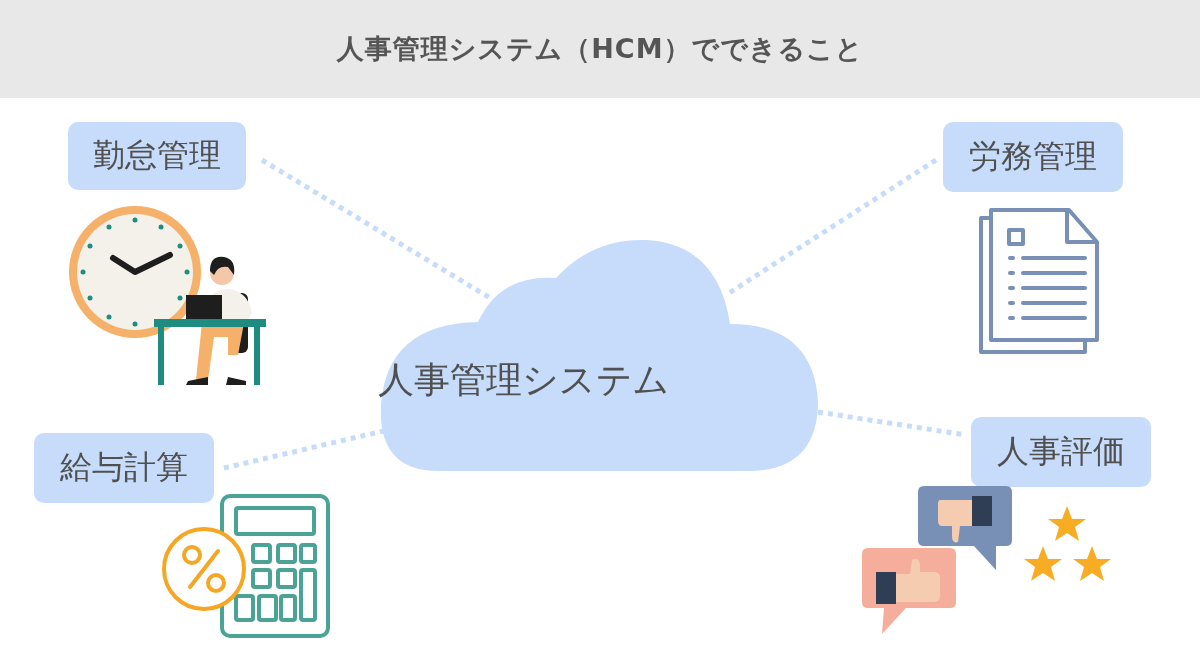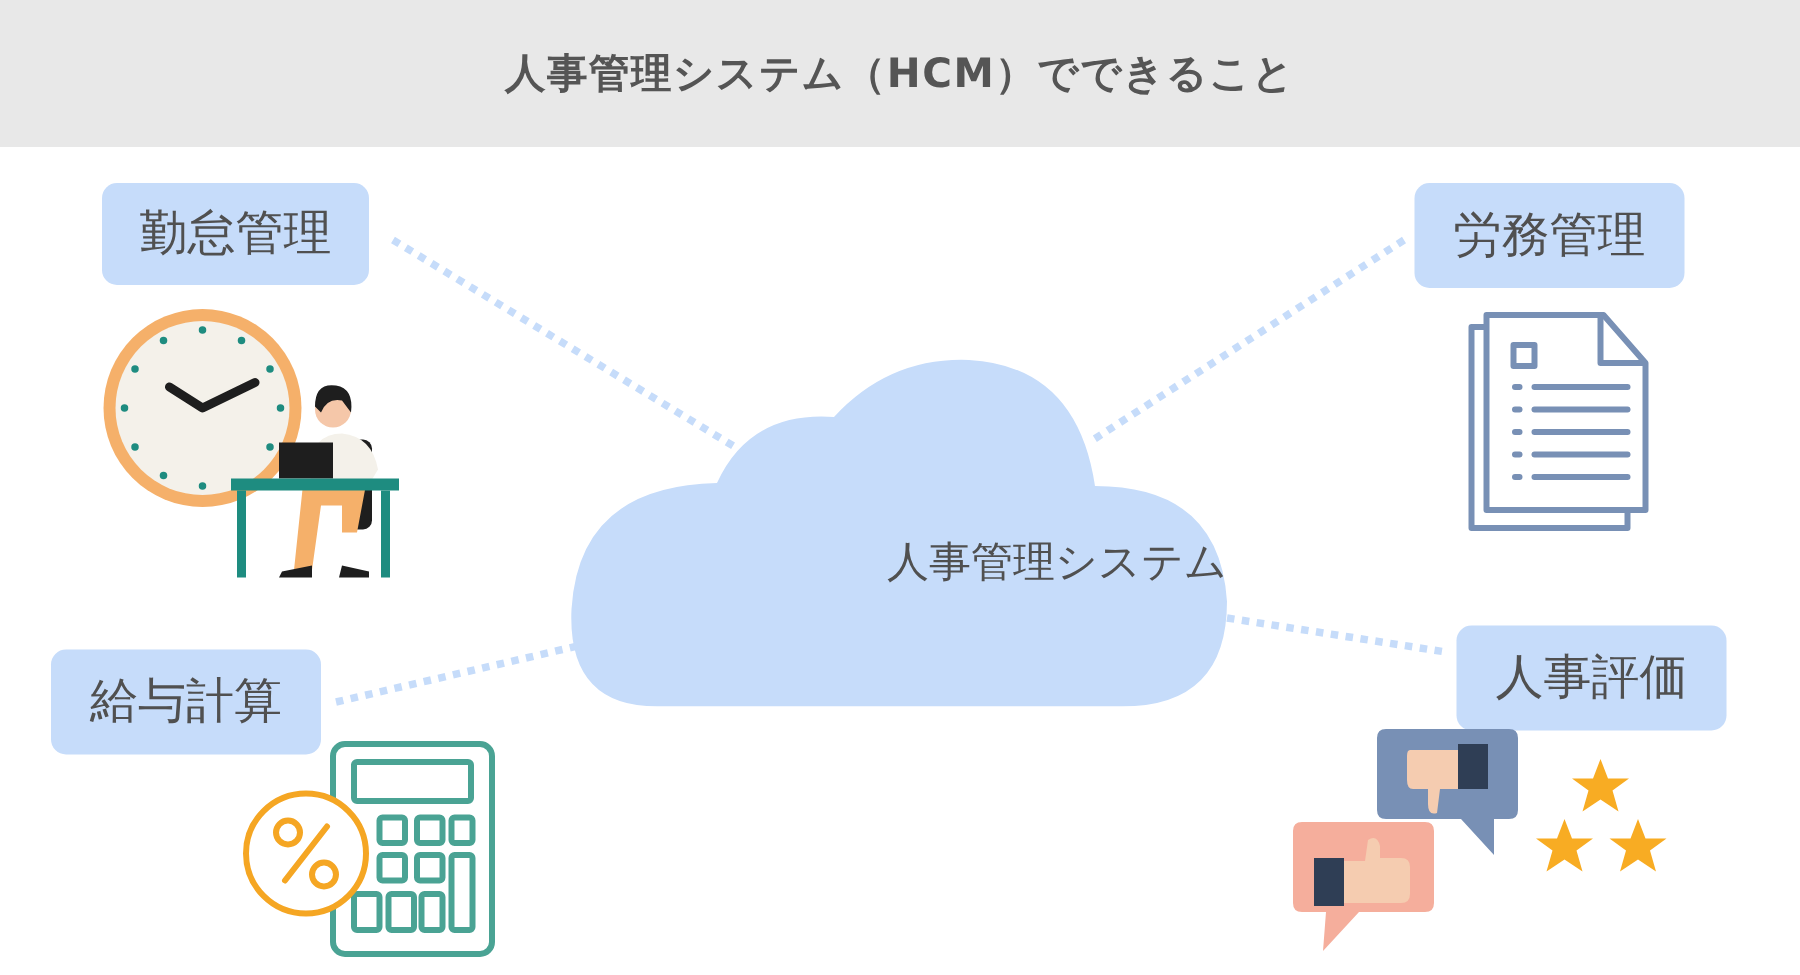--- a/index.html
+++ b/index.html
@@ -2,21 +2,21 @@
 <html><head>
 <meta charset="utf-8">
 <style>
   html,body{margin:0;padding:0;}
   body{width:1200px;height:650px;background:#ffffff;position:relative;overflow:hidden;font-family:"DejaVu Sans","Liberation Sans",sans-serif;}
   .header{position:absolute;left:0;top:0;width:1200px;height:98px;background:#e8e8e8;display:flex;align-items:center;justify-content:center;}
   .header-title{font-size:27px;font-weight:bold;color:#555555;letter-spacing:1px;}
   .connectors{position:absolute;left:0;top:0;width:1200px;height:650px;}
   .label{position:absolute;background:#c6dcfa;border-radius:10px;color:#505050;font-size:32px;display:flex;align-items:center;justify-content:center;}
   .cloud-wrap{position:absolute;left:378px;top:236px;width:440px;height:235px;}
-  .cloud-text{position:absolute;left:0;top:120px;width:440px;text-align:right;font-size:28px;color:#505050;}
+  .cloud-text{position:absolute;left:0;top:120px;width:440px;text-align:left;font-size:36px;color:#505050;}
   .illus{position:absolute;}
 </style>
 </head>
 <body>
 
 <div class="header">
   <div class="header-title">人事管理システム（HCM）でできること</div>
 </div>
 
 <svg class="connectors" viewBox="0 0 1200 650">

